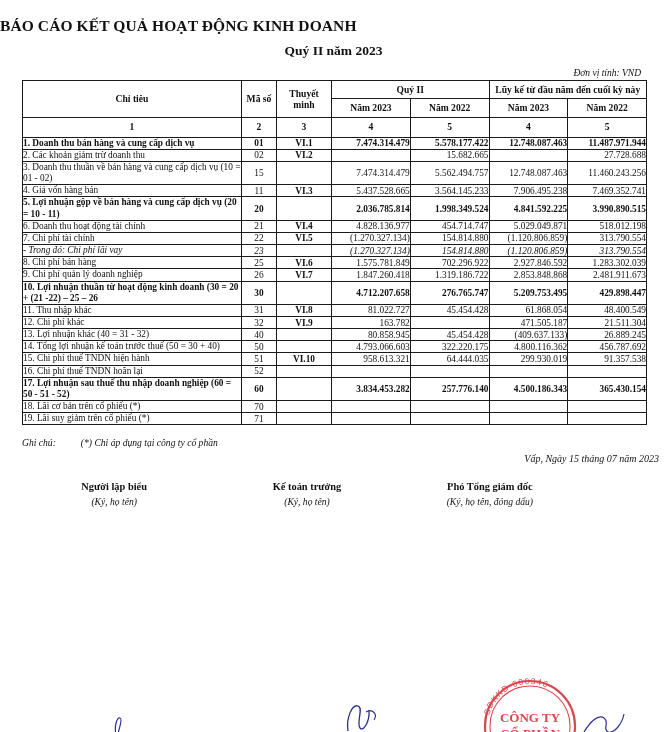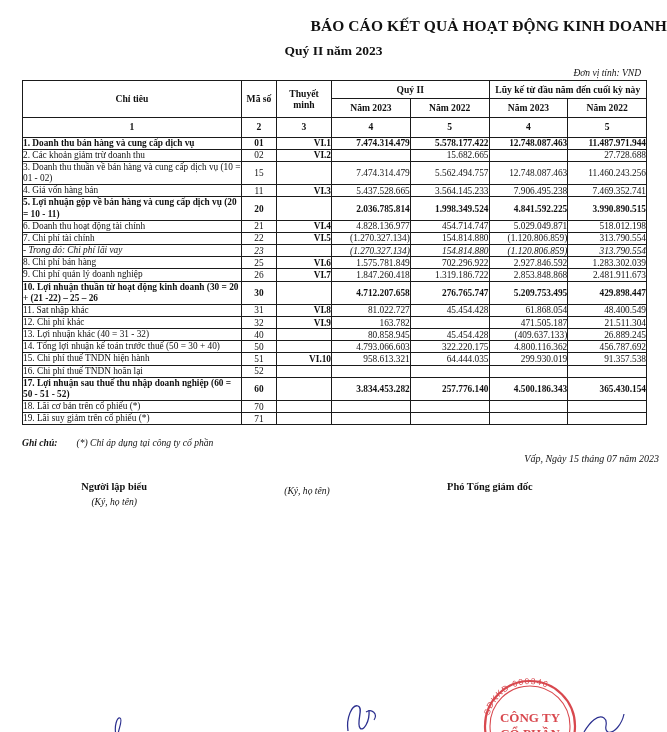--- a/index.html
+++ b/index.html
@@ -35,21 +35,21 @@
     font-size: 7px;
     font-style: italic;
     color: #cfcfcf;
     overflow: hidden;
     white-space: nowrap;
   }
 
   .doc-title {
     margin: 0;
     padding-top: 17px;
-    text-align: right;
+    text-align: left;
     font-size: 15.5px;
     font-weight: bold;
     letter-spacing: 0.1px;
   }
   .doc-subtitle {
     margin: 0;
     padding-top: 8px;
     text-align: center;
     font-size: 13.5px;
     font-weight: bold;
@@ -106,21 +106,21 @@
     text-align: left;
     padding: 3px 2px 3px 4px;
     line-height: 1.2;
     font-size: 9.3px;
   }
   td.code, td.note {
     text-align: center;
     font-size: 9.3px;
     margin-top: 19px;
   }
-  td.note { font-weight: bold; text-align: right; }
+  td.note { font-weight: bold; }
   td.num {
     text-align: right;
     padding: 3px 3px 3px 2px;
     font-size: 9.3px;
     white-space: nowrap;
   }
 
   tr.bold td { font-weight: bold; }
   tr.ital td { font-style: italic; }
 
@@ -131,23 +131,23 @@
 
   
   .note-line {
     position: absolute;
     left: 22px;
     width: 600px;
     font-size: 9.6px;
     font-style: italic;
   }
   .note-label {
-    font-weight: bold;
-    font-style: italic;
-    margin-right: 19px;
+    font-weight: normal;
+    font-style: italic;
+    margin-right: 25px;
   }
 
   
   .sign-area {
     position: absolute;
     left: 8px;
     width: 667px;
   }
   .sign-row {
     display: flex;
@@ -336,21 +336,21 @@
           <tr class="bold">
             <td class="label">10. Lợi nhuận thuần từ hoạt động kinh doanh (30 = 20 + (21 -22) – 25 – 26</td>
             <td class="code">30</td>
             <td class="note"></td>
             <td class="num sep-left">4.712.207.658</td>
             <td class="num">276.765.747</td>
             <td class="num sep-left">5.209.753.495</td>
             <td class="num">429.898.447</td>
           </tr>
           <tr>
-            <td class="label">11. Sat nhập khác</td>
+            <td class="label">11. Thu nhập khác</td>
             <td class="code">31</td>
             <td class="note">VI.8</td>
             <td class="num sep-left">81.022.727</td>
             <td class="num">45.454.428</td>
             <td class="num sep-left">61.868.054</td>
             <td class="num">48.400.549</td>
           </tr>
           <tr>
             <td class="label">12. Chi phí khác</td>
             <td class="code">32</td>
@@ -432,24 +432,26 @@
   </div>
 
   <div class="sign-area" id="sign-area" style="top: 453px;">
     <div class="place-date">Vấp, Ngày 15 tháng 07 năm 2023</div>
     <div class="sign-row" style="padding-top:28px;">
       <div class="sign-col c1">
         <div class="sign-title">Người lập biểu</div>
         <div class="sign-sub">(Ký, họ tên)</div>
       </div>
       <div class="sign-col c2">
+        <div class="sign-title">Kế toán trưởng</div>
         <div class="sign-sub">(Ký, họ tên)</div>
       </div>
       <div class="sign-col c3">
         <div class="sign-title">Phó Tổng giám đốc</div>
+        <div class="sign-sub">(Ký, họ tên, đóng dấu)</div>
       </div>
     </div>
   </div>
 
   <svg class="scribble" style="left:108px; top:714px;" width="40" height="22" viewBox="0 0 40 22">
     <path d="M8 21 C6 12, 9 3, 12 4 C15 5, 11 14, 10 20" fill="none" stroke="#2b2f8f" stroke-width="1.2"></path>
   </svg>
   <svg class="scribble" style="left:336px; top:700px;" width="56" height="32" viewBox="0 0 56 32">
     <path d="M12 31 C10 18, 16 4, 22 6 C28 8, 20 22, 24 28 C27 32, 34 22, 33 10" fill="none" stroke="#2b2f8f" stroke-width="1.3"></path>
     <path d="M30 12 C36 8, 42 14, 38 20" fill="none" stroke="#2b2f8f" stroke-width="1.1"></path>

